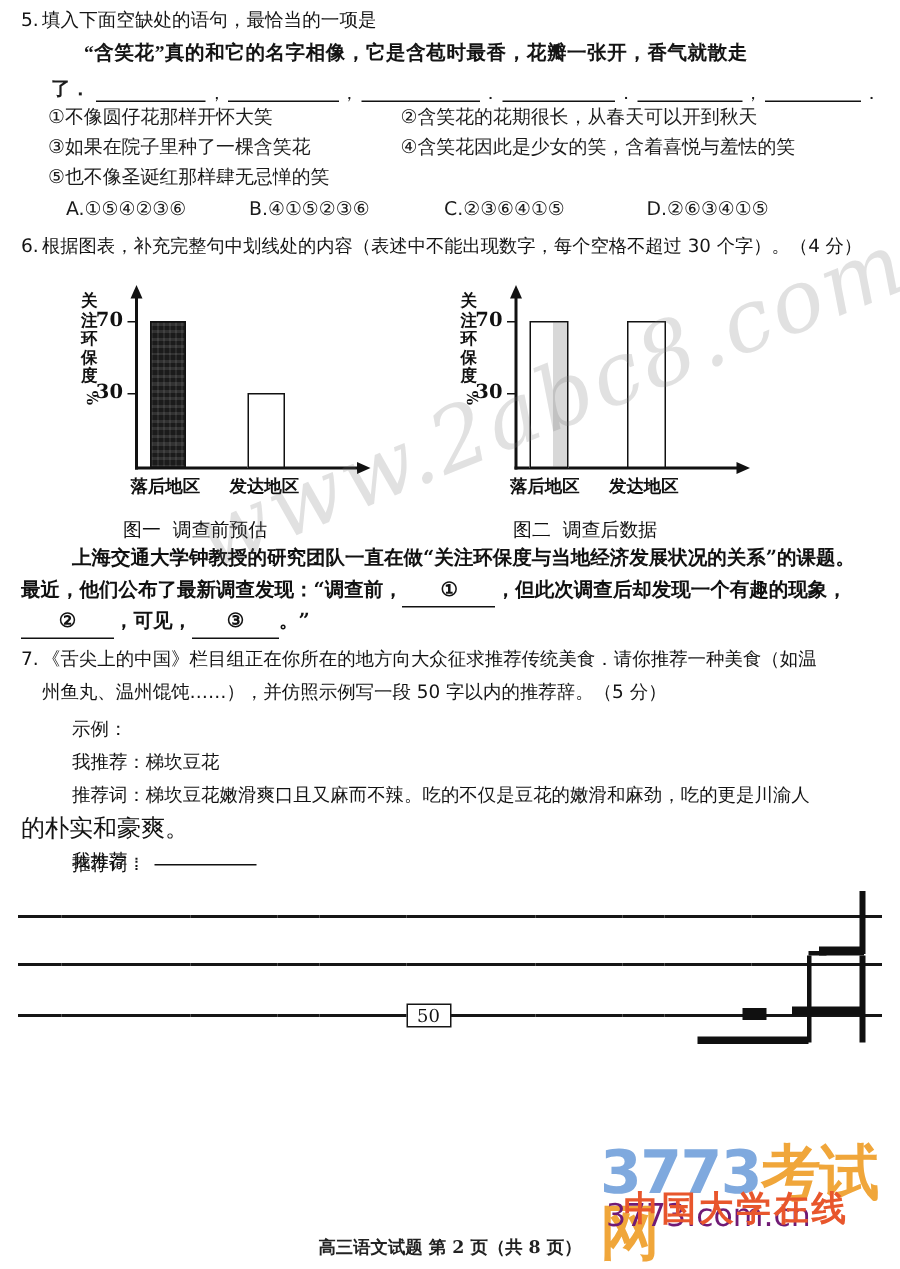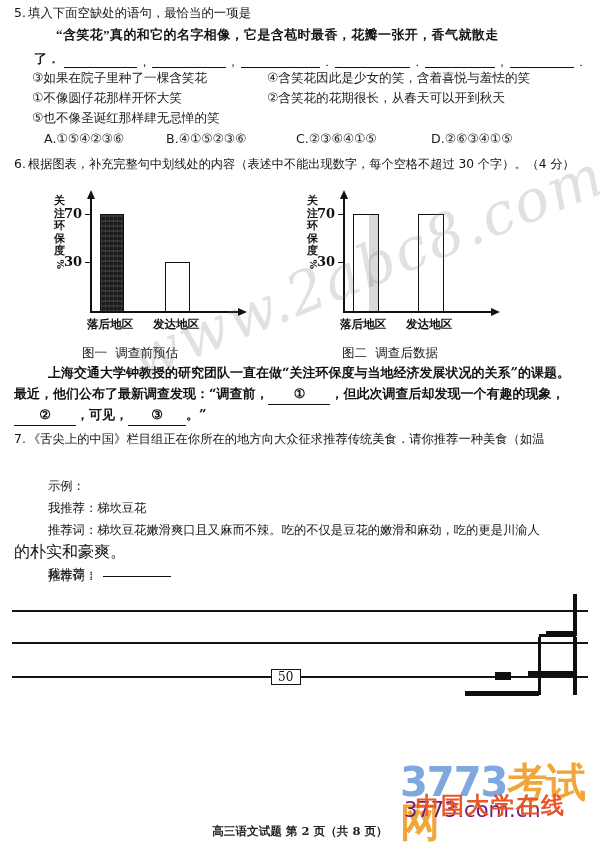--- a/index.html
+++ b/index.html
@@ -368,26 +368,26 @@
     <span class="bl" style="width:80px;"></span>
       <span class="sep">．</span>
     <span class="bl" style="width:74px;"></span>
       <span class="sep">，</span>
     <span class="bl" style="width:68px;"></span>
       <span class="sep">．</span>
   </div>
 
   <div class="opt-grid">
     <div class="opt-row">
+      <div class="c1"><span>①</span><span>不像圆仔花那样开怀大笑</span></div>
+      <div class="c2"><span>②</span><span>含笑花的花期很长，从春天可以开到秋天</span></div>
+    </div>
+    <div class="opt-row">
       <div class="c1"><span>③</span><span>如果在院子里种了一棵含笑花</span></div>
       <div class="c2"><span>④</span><span>含笑花因此是少女的笑，含着喜悦与羞怯的笑</span></div>
-    </div>
-    <div class="opt-row">
-      <div class="c1"><span>①</span><span>不像圆仔花那样开怀大笑</span></div>
-      <div class="c2"><span>②</span><span>含笑花的花期很长，从春天可以开到秋天</span></div>
     </div>
     <div class="opt-row">
       <div class="c1"><span>⑤</span><span>也不像圣诞红那样肆无忌惮的笑</span></div>
     </div>
   </div>
 
   <div class="ans-row">
     <div class="a"><span>A.</span><span>①⑤④②③⑥</span></div>
     <div class="b"><span>B.</span><span>④①⑤②③⑥</span></div>
     <div class="c"><span>C.</span><span>②③⑥④①⑤</span></div>
@@ -460,20 +460,21 @@
   </div>
 
   <div class="para" style="left:14px; top:404px;">
     <span class="numblank" style="width:62px;">②</span><span>，可见，</span><span class="numblank" style="width:58px;">③</span><span>。”</span>
   </div>
 
   <div class="blk q-num" style="left:14px; top:430px;">
     <span>7.</span>
   </div>
   <div class="blk" style="left:28px; top:430px; font-size:12.3px;">《舌尖上的中国》栏目组正在你所在的地方向大众征求推荐传统美食．请你推荐一种美食（如温</div>
+  <div class="blk" style="left:28px; top:452px; font-size:12.3px;">州鱼丸、温州馄饨……），并仿照示例写一段 50 字以内的推荐辞。（5 分）</div>
 
   <div class="blk" style="left:48px; top:477px; font-size:12.3px;">示例：</div>
   <div class="blk" style="left:48px; top:499px; font-size:12.3px;">我推荐：梯坎豆花</div>
   <div class="blk" style="left:48px; top:521px; font-size:12.3px;">推荐词：梯坎豆花嫩滑爽口且又麻而不辣。吃的不仅是豆花的嫩滑和麻劲，吃的更是川渝人</div>
   <div class="blk" style="left:14px; top:543px; font-size:16px;">的朴实和豪爽。</div>
 
   <div class="blk" style="left:48px; top:565px; font-size:12.3px;">
     <span>我推荐：</span>
   </div>
   <div class="blk" style="left:48px; top:570px; font-size:12.3px; top:570px;"></div>

